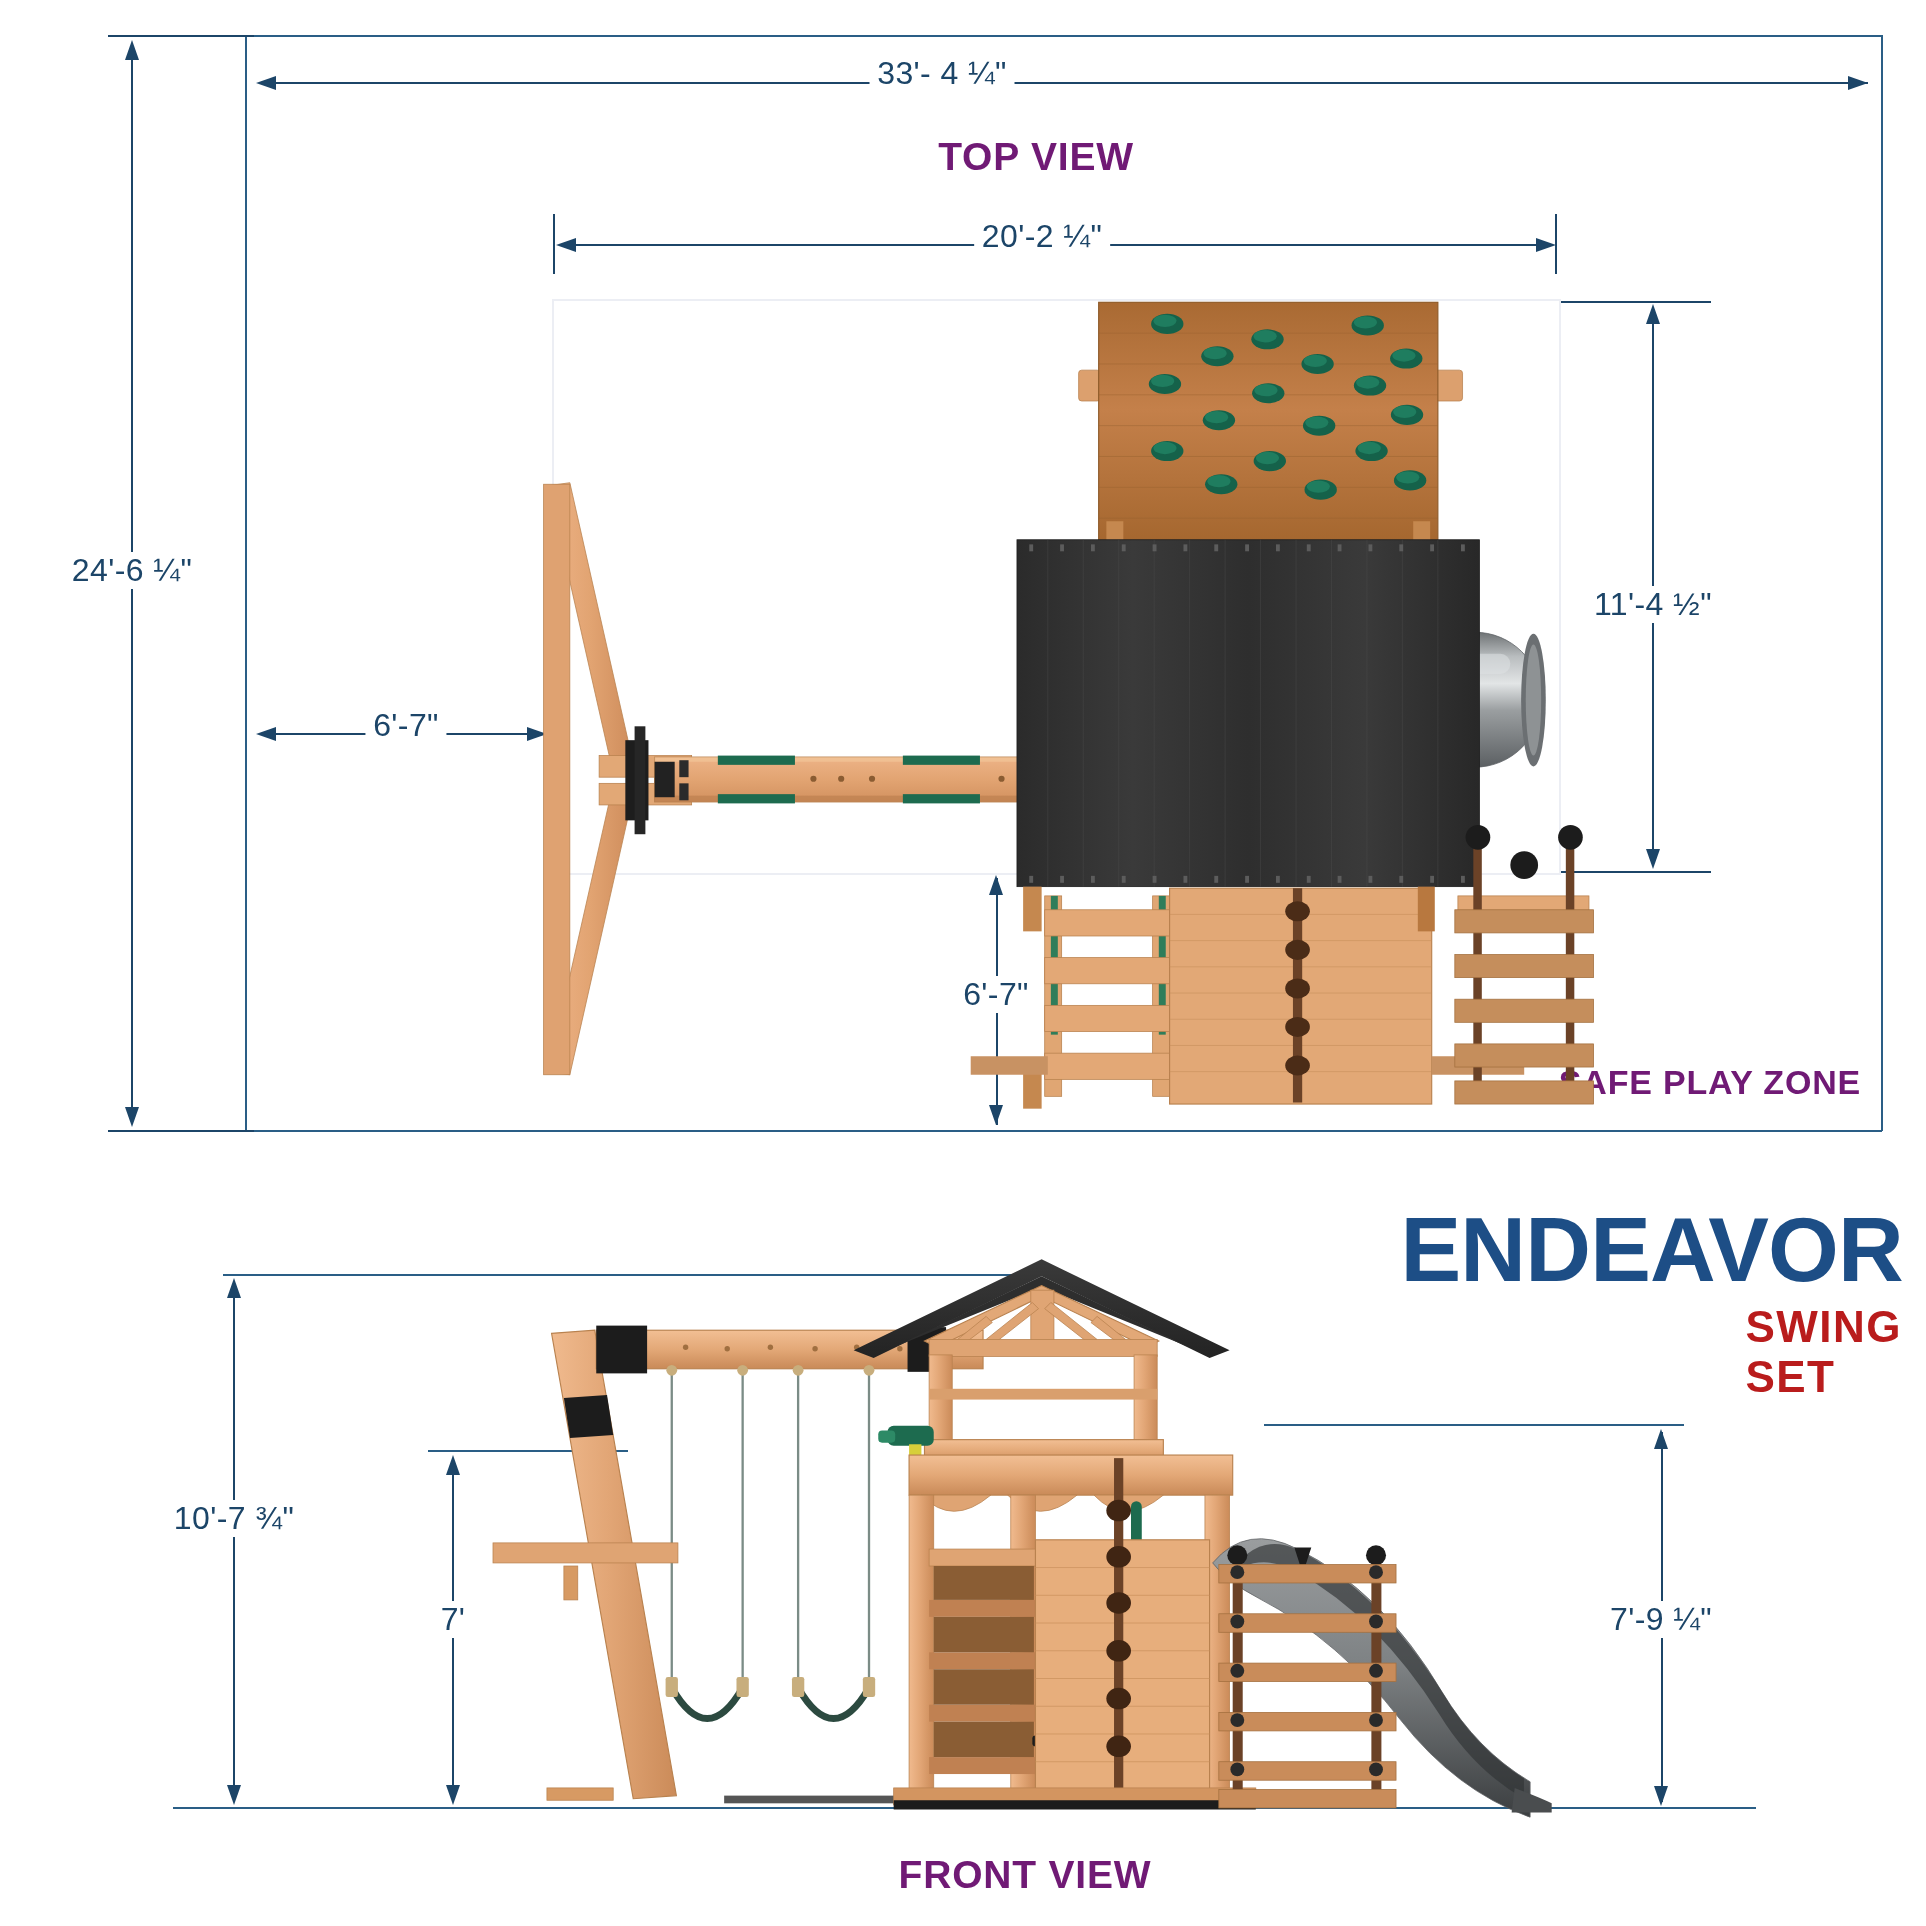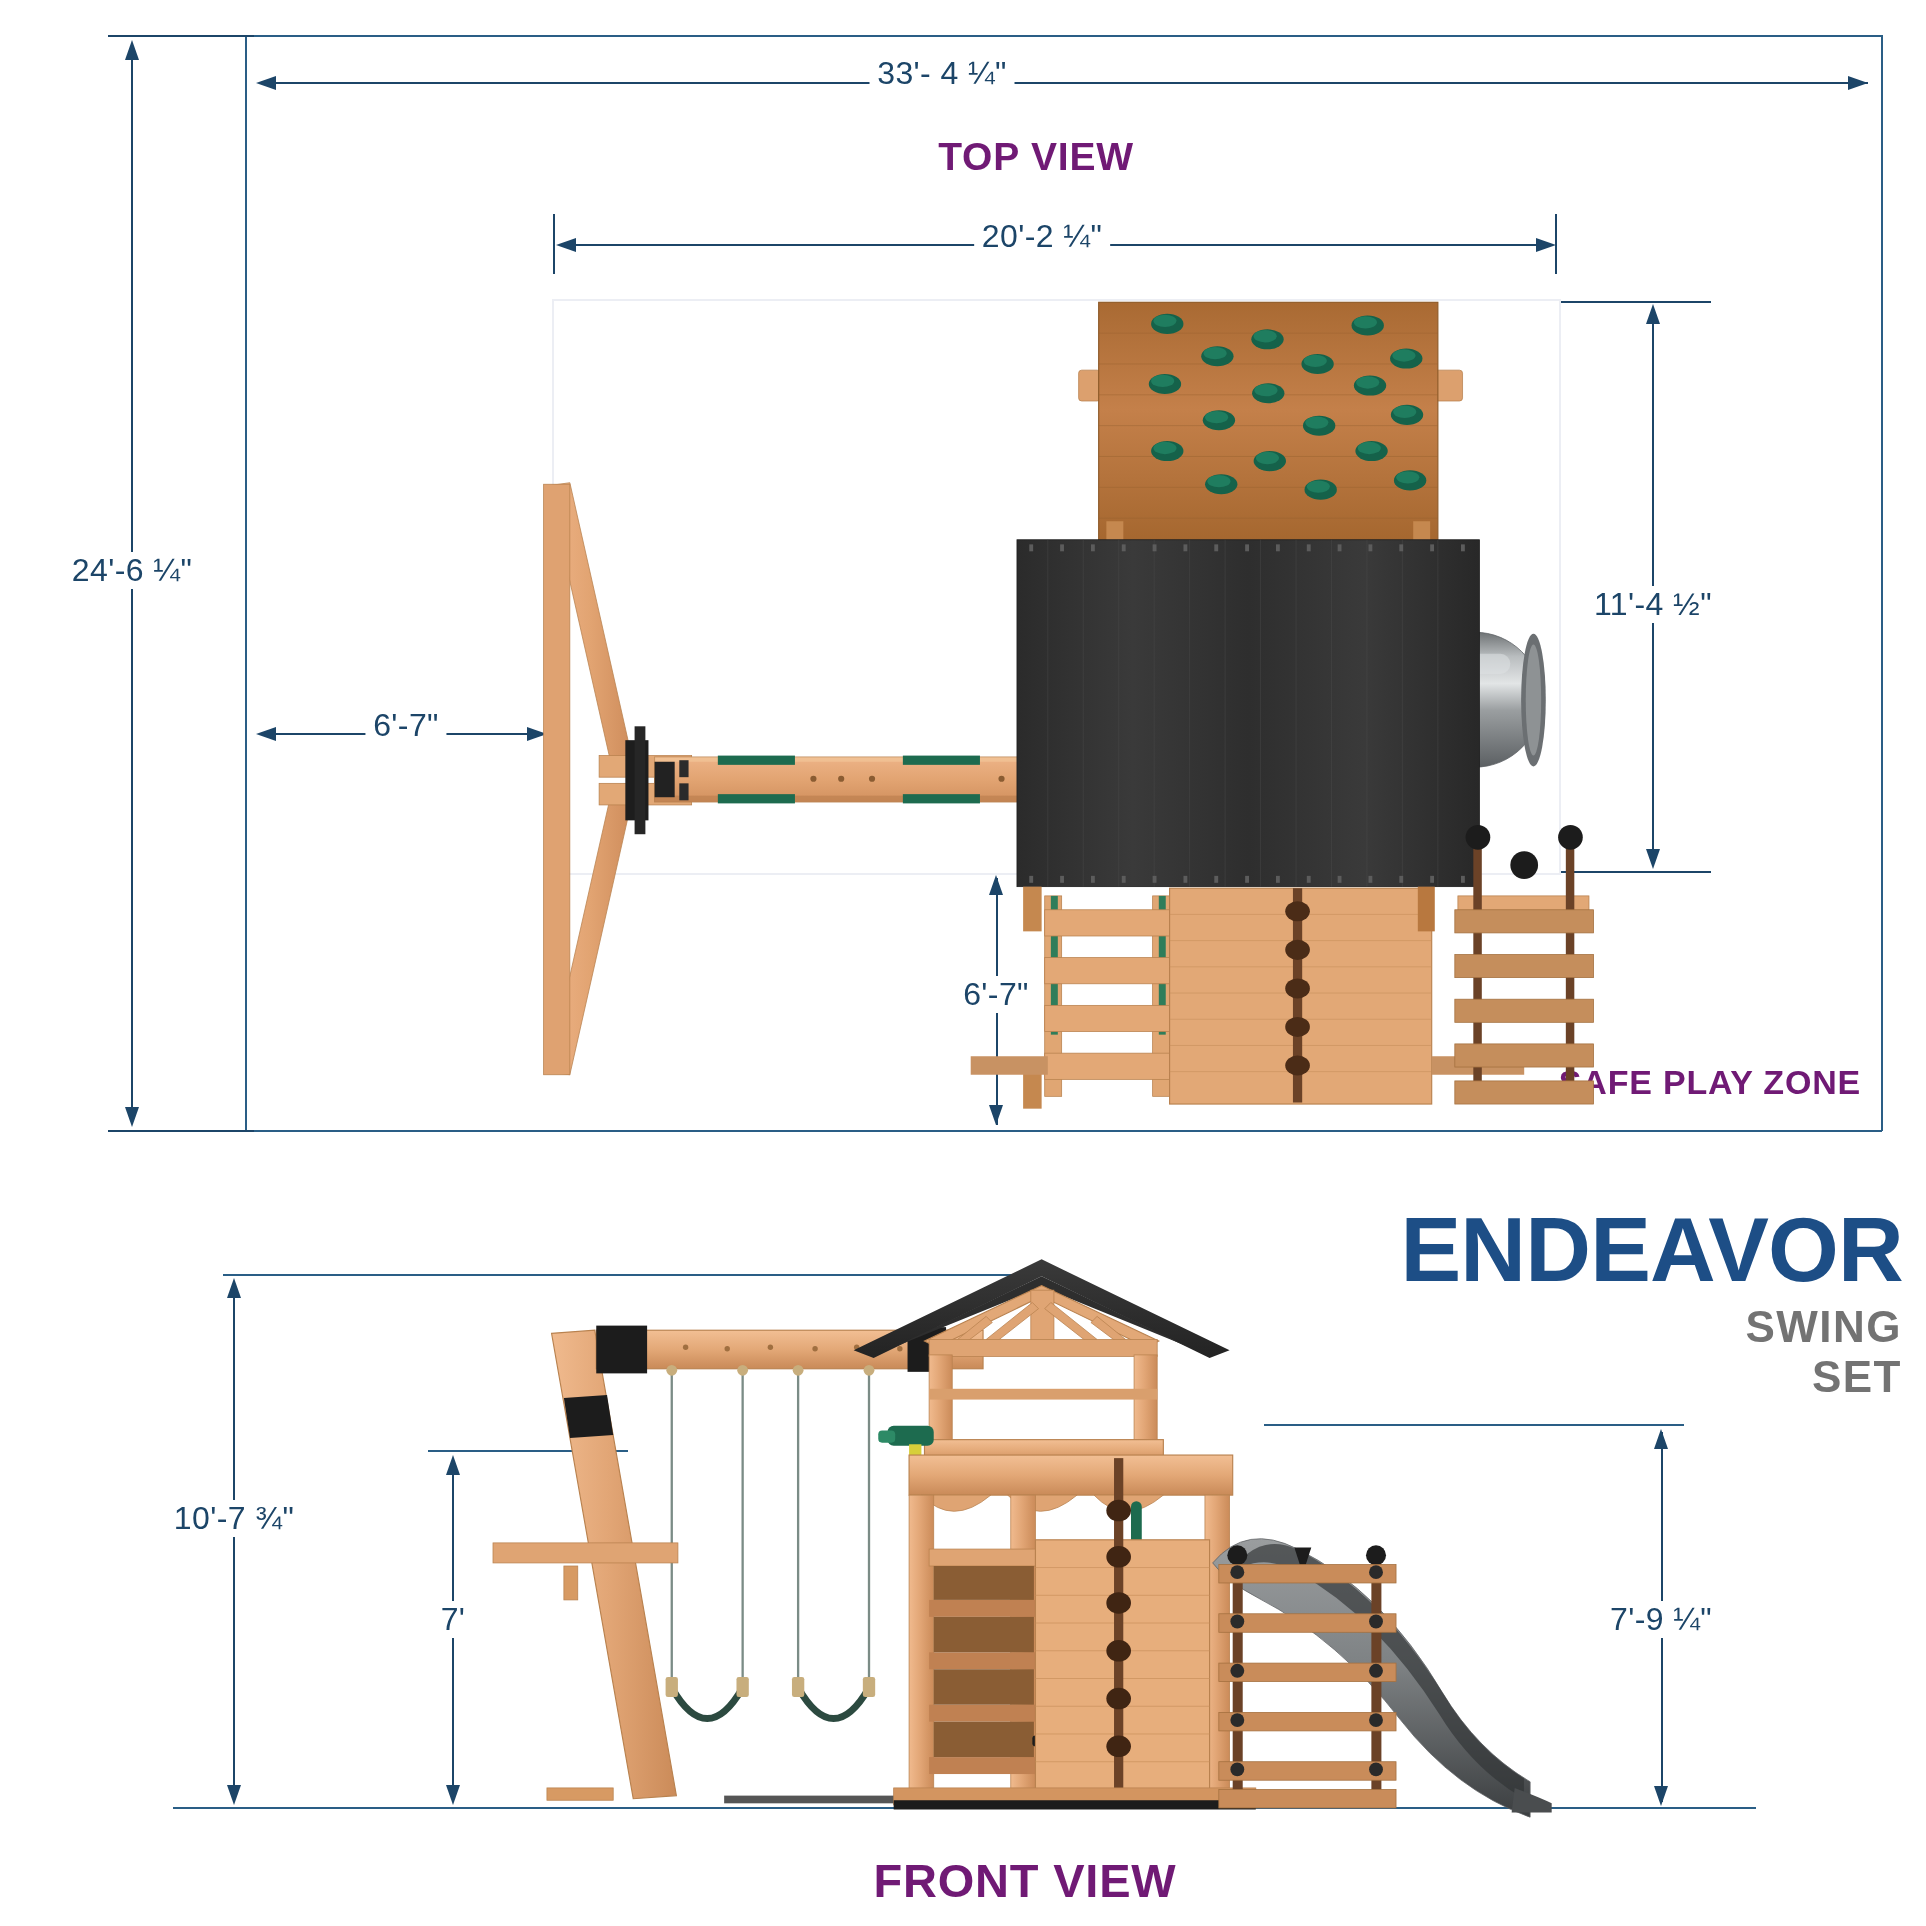--- a/index.html
+++ b/index.html
@@ -14,21 +14,21 @@
   .thinh{position:absolute;height:1.5px;background:#2a5e86;}
   .thinv{position:absolute;width:1.5px;background:#2a5e86;}
   .arrow{position:absolute;width:0;height:0;}
   .ar-left{border-top:7px solid transparent;border-bottom:7px solid transparent;border-right:20px solid #1c4568;}
   .ar-right{border-top:7px solid transparent;border-bottom:7px solid transparent;border-left:20px solid #1c4568;}
   .ar-up{border-left:7px solid transparent;border-right:7px solid transparent;border-bottom:20px solid #1c4568;}
   .ar-down{border-left:7px solid transparent;border-right:7px solid transparent;border-top:20px solid #1c4568;}
 
   
   #brand-title{position:absolute;color:#1d4e86;font-weight:700;font-family:"Liberation Sans",sans-serif;letter-spacing:-0.8px;}
-  #brand-sub{position:absolute;color:#737373;font-weight:700;font-family:"Liberation Sans",sans-serif;letter-spacing:1.5px;text-align:right;}
+  #brand-sub{position:absolute;color:#b91c1c;font-weight:700;font-family:"Liberation Sans",sans-serif;letter-spacing:1.5px;}
 
   
   .art{position:absolute;}
   svg{display:block;overflow:visible;}
   .zonebox{position:absolute;border:2.3px solid #eceef4;background:#fff;}
 </style>
 </head>
 <body>
 
 <div class="stage">
@@ -345,21 +345,21 @@
     <div class="arrow ar-up" style="left:446px;top:1455px;"></div>
     <div class="arrow ar-down" style="left:446px;top:1785px;"></div>
     <div class="dimtext" style="left:453px;top:1601px;font-size:32px;transform:translateX(-50%);">7'</div>
 
     <div class="thinh" style="left:1264px;top:1424px;width:420px;"></div>
     <div class="vline" style="left:1661px;top:1432px;height:370px;"></div>
     <div class="arrow ar-up" style="left:1654px;top:1429px;"></div>
     <div class="arrow ar-down" style="left:1654px;top:1786px;"></div>
     <div class="dimtext" style="left:1661px;top:1601px;font-size:32px;transform:translateX(-50%);">7'-9 ¼"</div>
 
-    <div class="viewlabel" style="left:1025px;top:1853px;font-size:47px;transform:translateX(-50%);">FRONT VIEW</div>
+    <div class="viewlabel" style="left:1025px;top:1853px;font-size:39px;transform:translateX(-50%);">FRONT VIEW</div>
 
     <div class="art" style="left:493px;top:1256px;">
       <svg width="1202" height="563" viewBox="0 0 1560 730">
         <defs>
           <linearGradient id="fwoodV" x1="0" y1="0" x2="1" y2="0">
             <stop offset="0%" stop-color="#f0ba8e"></stop>
               <stop offset="45%" stop-color="#e2a676"></stop>
             <stop offset="100%" stop-color="#cb8b59"></stop>
           </linearGradient>
           <linearGradient id="fwoodH" x1="0" y1="0" x2="0" y2="1">

